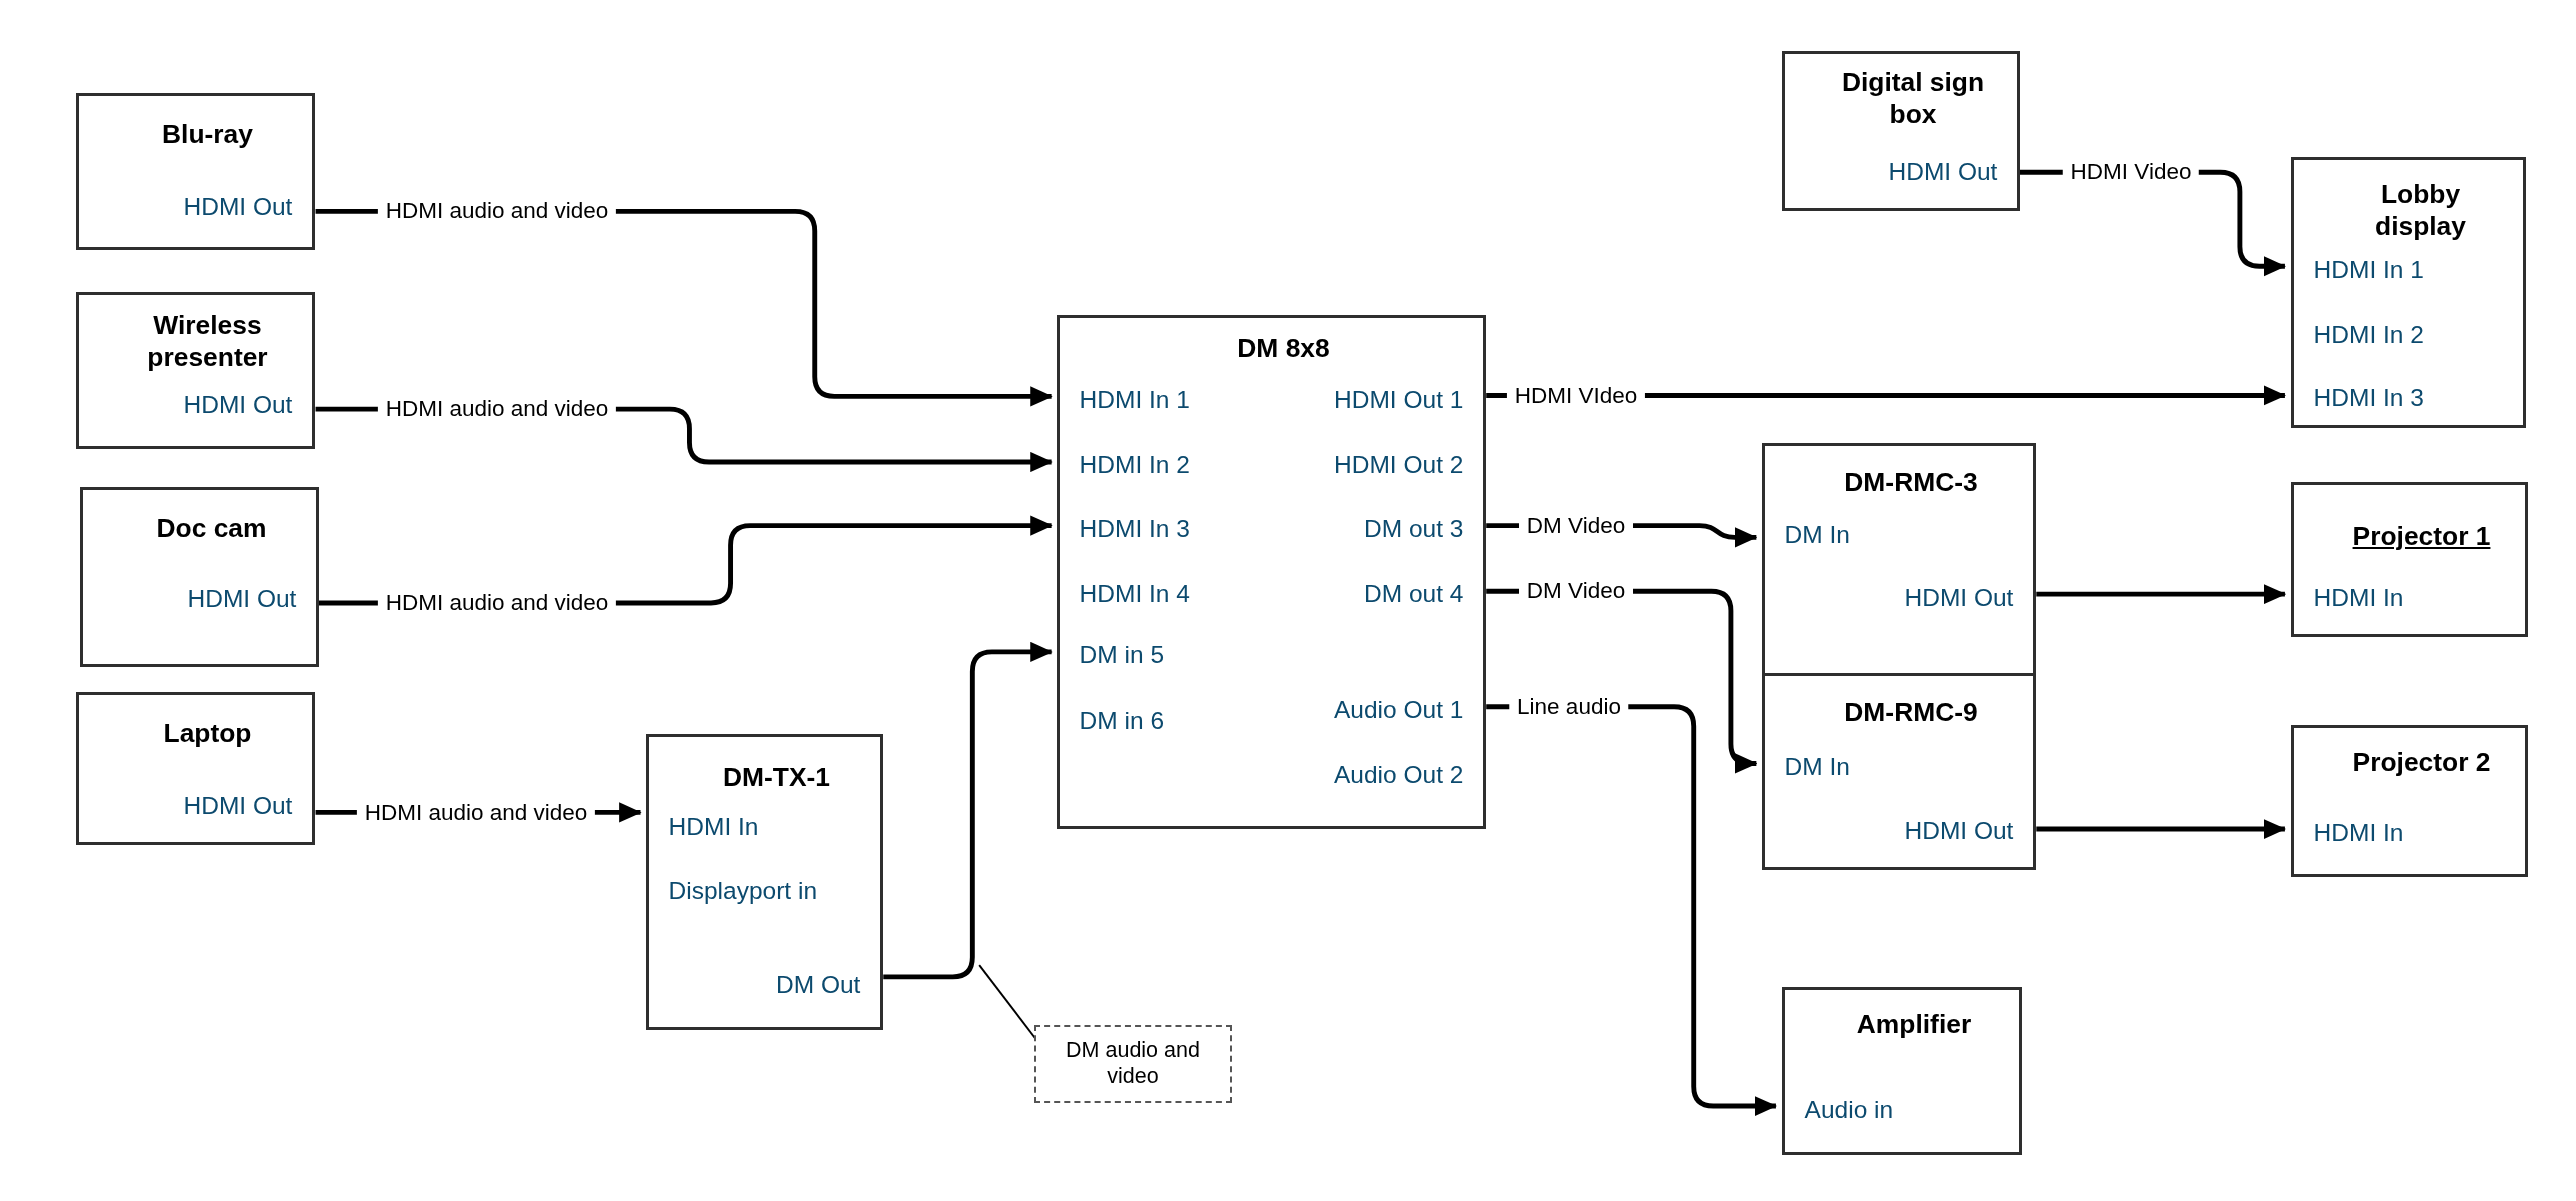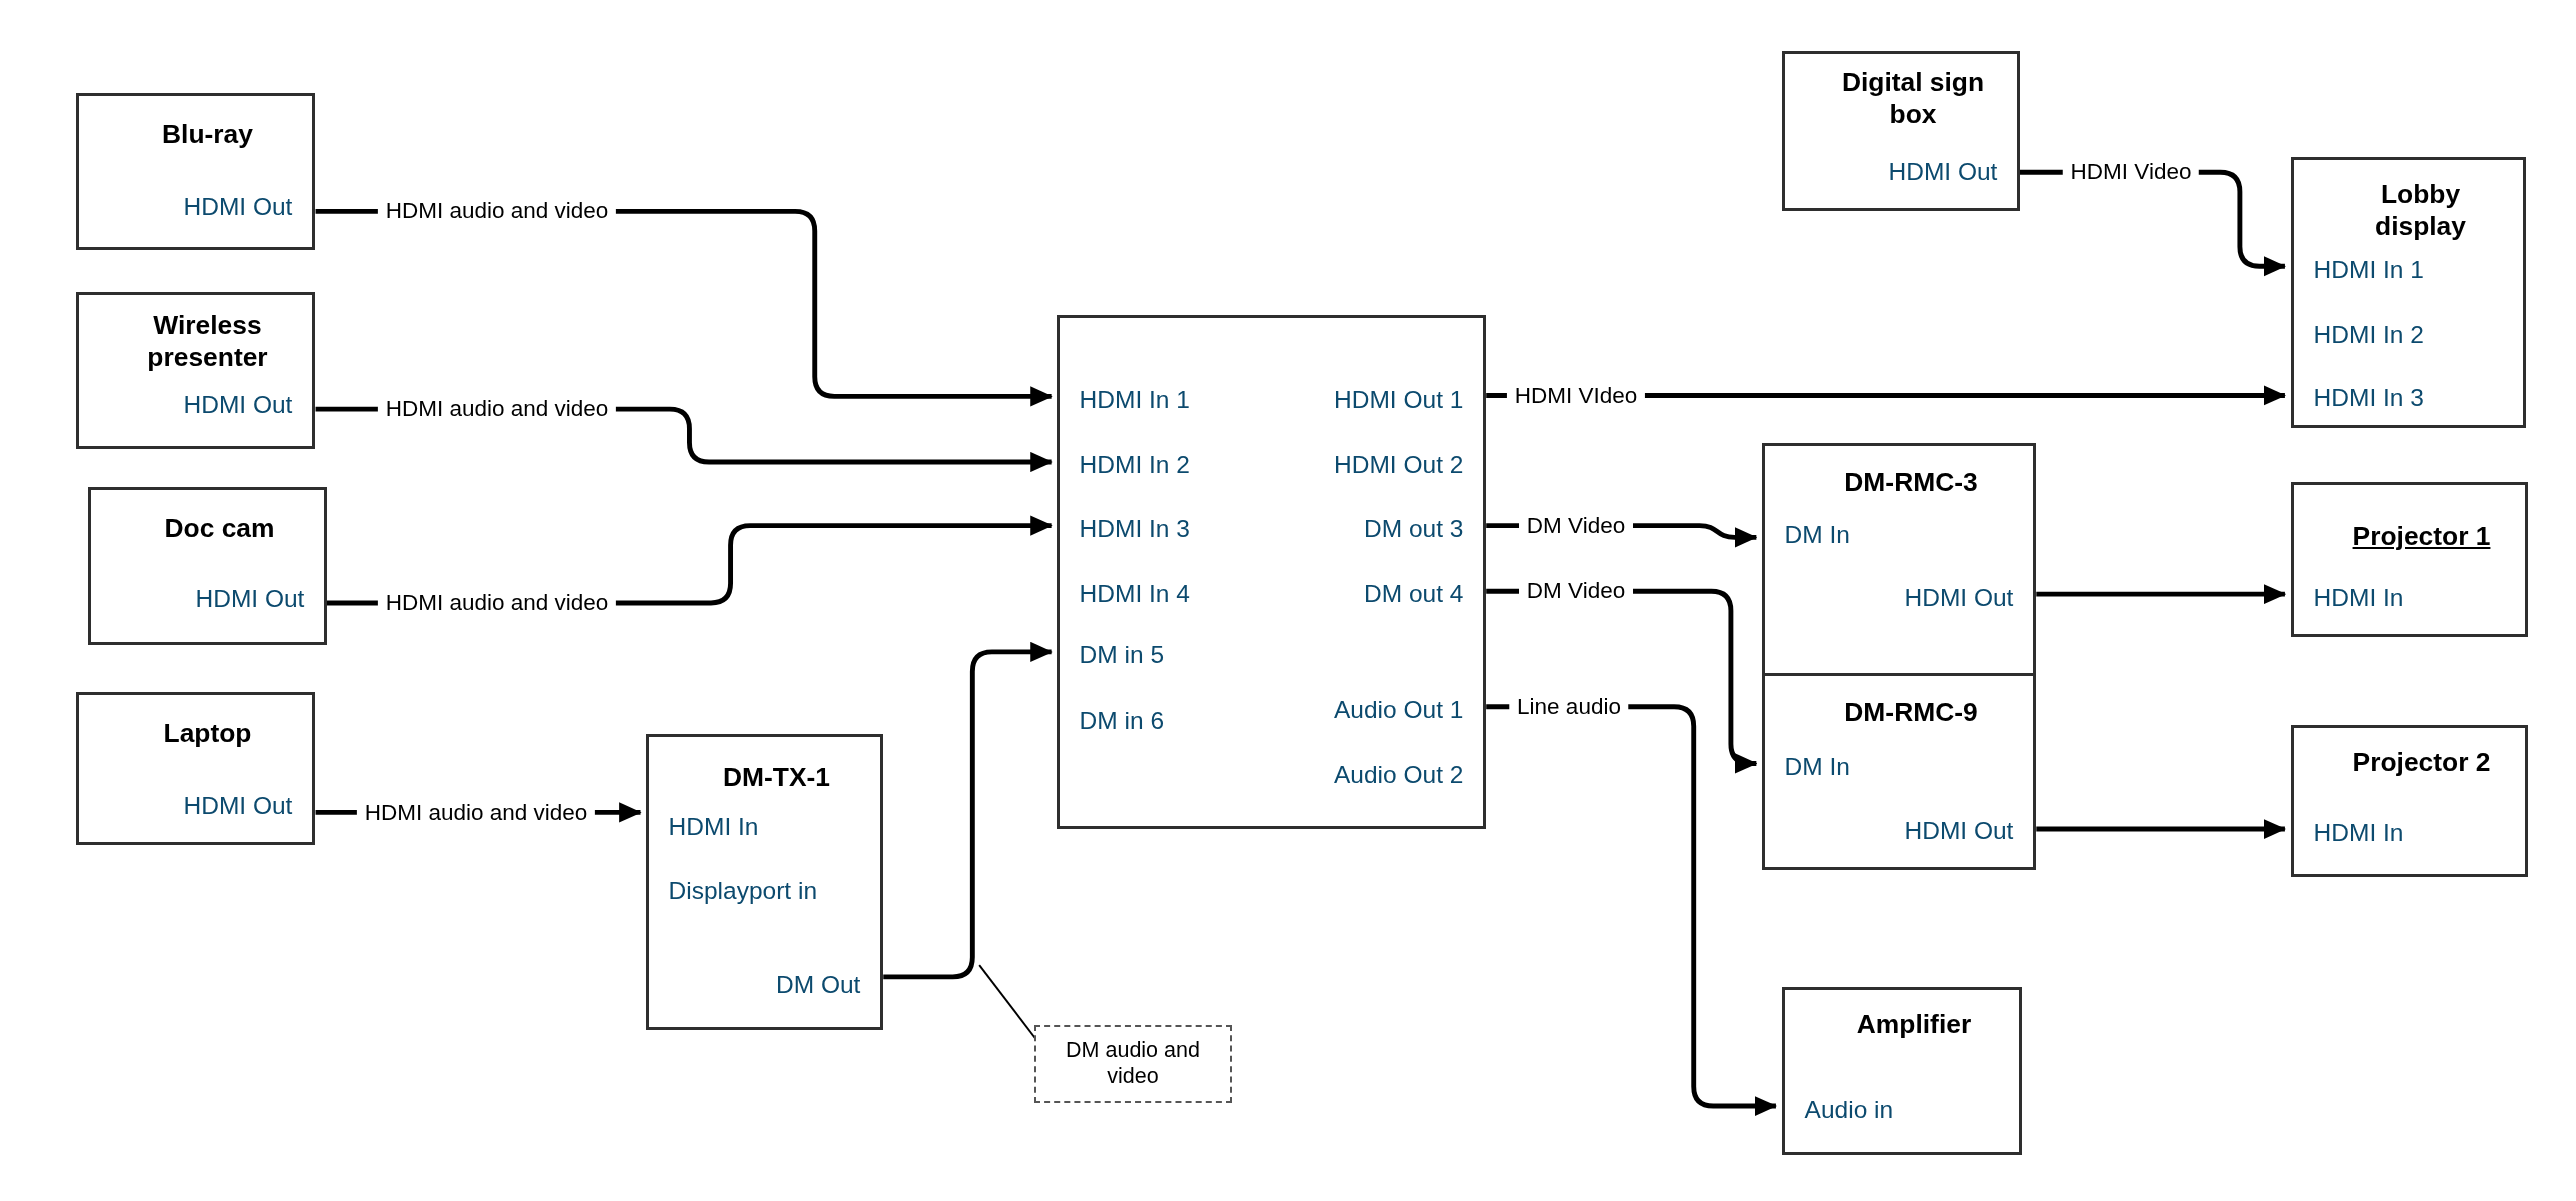--- a/index.html
+++ b/index.html
@@ -87,38 +87,39 @@
   <div class="node" style="left:76px;top:93px;width:239px;height:157px;">
     <div class="node-title" style="margin-top:21.5px;">Blu-ray</div>
     <div class="port pr" style="top:96px;">HDMI Out</div>
   </div>
 
   <div class="node" style="left:76px;top:292px;width:239px;height:157px;">
     <div class="node-title" style="margin-top:13.7px;max-width:166px;">Wireless presenter</div>
     <div class="port pr" style="top:95px;">HDMI Out</div>
   </div>
 
-  <div class="node" style="left:88px;top:487px;width:239px;height:158px;">
+  <div class="node" style="left:80px;top:487px;width:239px;height:180px;">
     <div class="node-title" style="margin-top:21.5px;">Doc cam</div>
     <div class="port pr" style="top:94px;">HDMI Out</div>
   </div>
 
   <div class="node" style="left:76px;top:692px;width:239px;height:153px;">
     <div class="node-title" style="margin-top:21.5px;">Laptop</div>
     <div class="port pr" style="top:96px;">HDMI Out</div>
   </div>
 
   <div class="node" style="left:646px;top:734px;width:237px;height:296px;">
     <div class="node-title" style="margin-top:23.5px;">DM-TX-1</div>
     <div class="port pl" style="top:75px;">HDMI In</div>
     <div class="port pl" style="top:139px;">Displayport in</div>
     <div class="port pr" style="top:233px;">DM Out</div>
   </div>
 
   <div class="node" style="left:1057px;top:315px;width:429px;height:514px;">
+    <div class="node-title" style="margin-top:13.7px;">DM 8x8</div>
     <div class="port pl" style="top:67px;">HDMI In 1</div>
     <div class="port pl" style="top:132px;">HDMI In 2</div>
     <div class="port pl" style="top:196px;">HDMI In 3</div>
     <div class="port pl" style="top:261px;">HDMI In 4</div>
     <div class="port pl" style="top:322px;">DM in 5</div>
     <div class="port pl" style="top:388px;">DM in 6</div>
     <div class="port pr" style="top:67px;">HDMI Out 1</div>
     <div class="port pr" style="top:132px;">HDMI Out 2</div>
     <div class="port pr" style="top:196px;">DM out 3</div>
     <div class="port pr" style="top:261px;">DM out 4</div>

